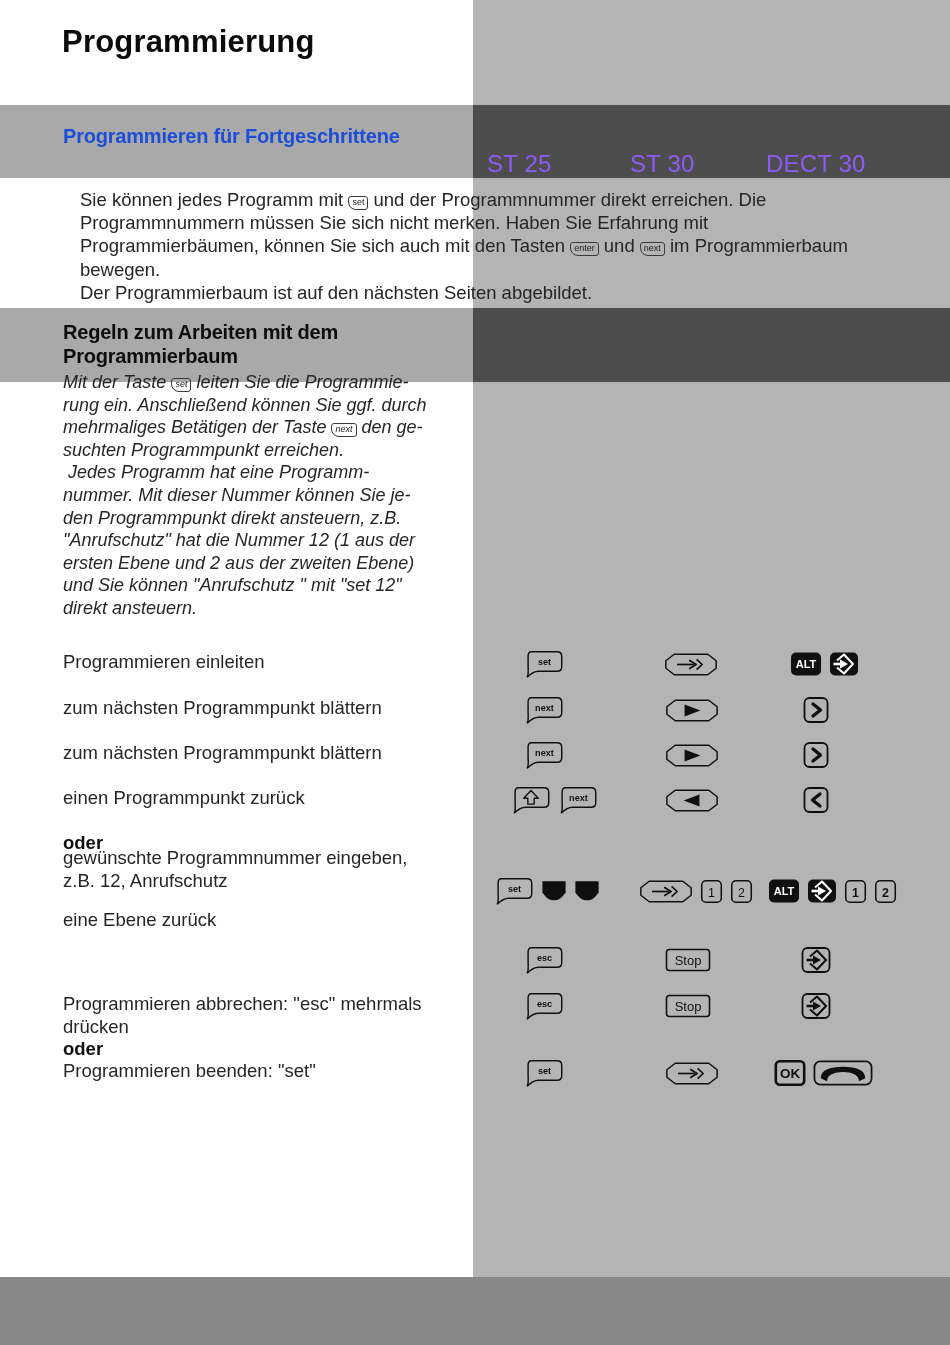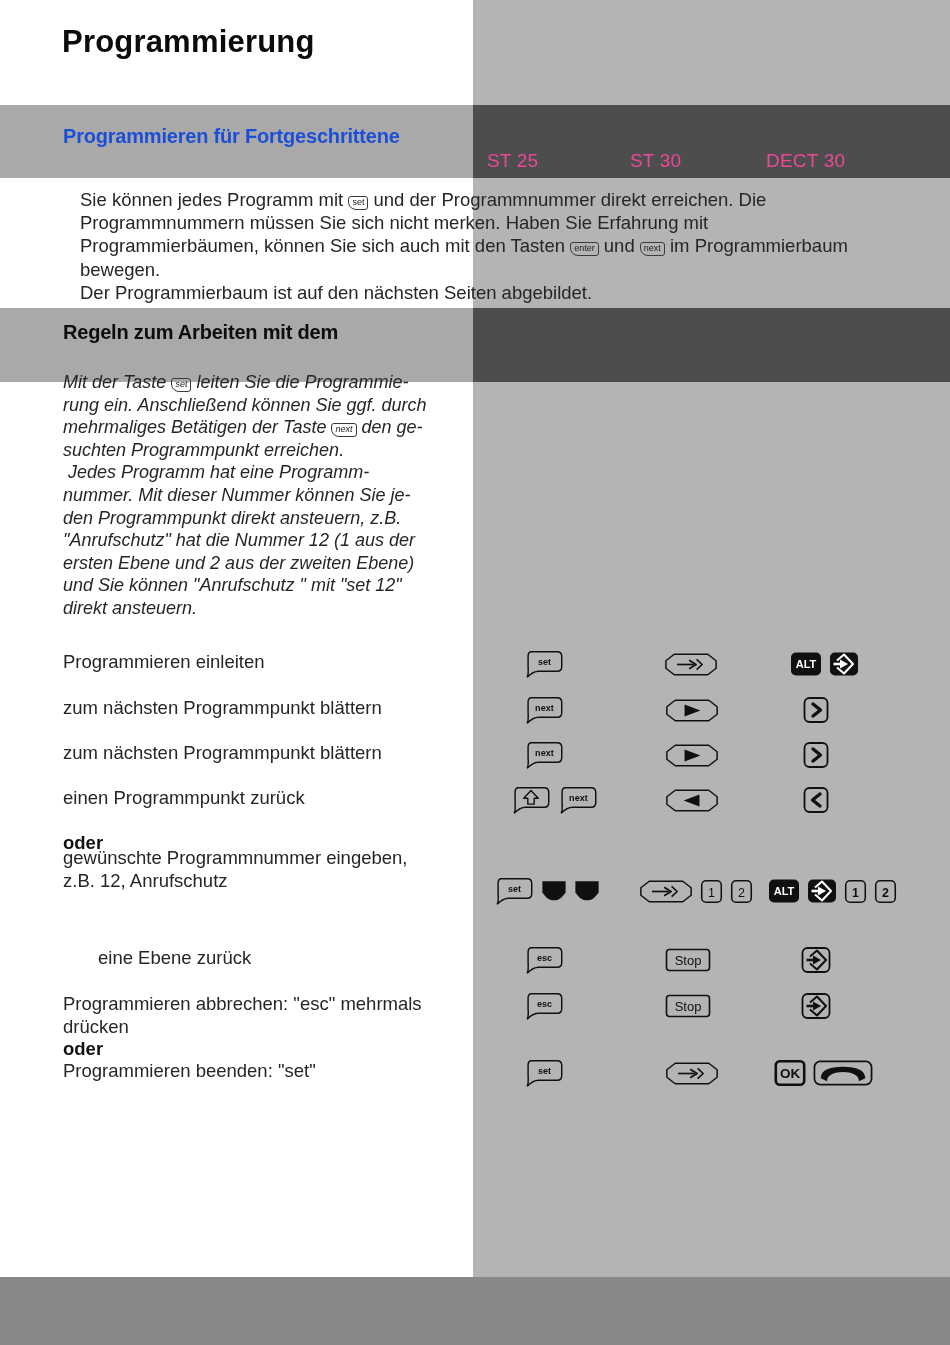--- a/index.html
+++ b/index.html
@@ -9,21 +9,21 @@
     font-family:"Liberation Sans",sans-serif;color:#262626;
   }
   .right-col{position:absolute;left:473px;top:0;width:477px;height:1345px;background:var(--col-bg,#b4b4b4);}
   .band{position:absolute;left:0;width:950px;}
   .band-light{position:absolute;left:0;top:0;width:473px;height:100%;background:var(--band-light,#a9a9a9);}
   .band-dark{position:absolute;left:473px;top:0;width:477px;height:100%;background:var(--band-dark,#4d4d4d);}
   .band1{top:105px;height:73px;}
   .band2{top:308px;height:74px;}
   .doc-title{position:absolute;left:62px;top:24px;font-size:31px;font-weight:700;color:#0b0b0b;letter-spacing:.2px;}
   .h-adv{position:absolute;left:63px;top:125px;font-size:20px;font-weight:700;color:#1d4ed8;letter-spacing:-.2px;}
-  .col-head{position:absolute;top:150px;font-size:19px;color:#ec4899;letter-spacing:.2px;}
+  .col-head{position:absolute;top:150px;font-size:24px;color:#8b5cf6;letter-spacing:.2px;}
   .col-head.c1{left:487px;} .col-head.c2{left:630px;} .col-head.c3{left:766px;}
   .h-rules{position:absolute;left:63px;top:320px;font-size:20px;font-weight:700;line-height:24px;color:#0d0d0d;letter-spacing:-.2px;}
   .intro{position:absolute;left:80px;top:188px;width:852px;font-size:18.5px;line-height:23.2px;white-space:pre-wrap;}
   .rules-body{position:absolute;left:63px;top:371px;width:424px;font-size:18px;line-height:22.6px;white-space:pre-wrap;font-style:italic;}
   .row-label{position:absolute;left:63px;width:432px;font-size:18.5px;line-height:23px;white-space:pre-wrap;}
   .row-label.bold{font-weight:700;color:#111;}
   .icon-cell{position:absolute;display:flex;gap:7px;align-items:center;height:30px;}
   .icon-cell svg{display:block;}
   .footer-num{position:absolute;left:853px;top:1287px;font-size:20px;color:#303030;}
   .ikey{
@@ -53,20 +53,21 @@
 Programmierbäumen, können Sie sich auch mit den Tasten </span><span class="ikey">enter</span><span> und </span><span class="ikey">next</span><span> im Programmierbaum
 bewegen.
 Der Programmierbaum ist auf den nächsten Seiten abgebildet.</span></div>
 
   <div class="band band2">
     <div class="band-light"></div>
     <div class="band-dark"></div>
   </div>
   <div class="h-rules">
     <div>Regeln zum Arbeiten mit dem</div>
+    <div>Programmierbaum</div>
   </div>
 
   <div class="rules-body"><span>Mit der Taste </span><span class="ikey">set</span><span> leiten Sie die Programmie-
 rung ein. Anschließend können Sie ggf. durch
 mehrmaliges Betätigen der Taste </span><span class="ikey">next</span><span> den ge-
 suchten Programmpunkt erreichen.
  Jedes Programm hat eine Programm-
 nummer. Mit dieser Nummer können Sie je-
 den Programmpunkt direkt ansteuern, z.B.
 "Anrufschutz" hat die Nummer 12 (1 aus der
@@ -259,21 +260,21 @@
             <text x="12" y="18.5" text-anchor="middle" font-size="13" font-weight="700" fill="#101010" font-family="Liberation Sans,sans-serif">1</text>
           </svg>
         </span>
         <span>
           <svg width="23" height="25" viewBox="0 0 24 26">
             <rect x="1.8" y="1.8" width="20.4" height="22.4" rx="4.5" fill="none" stroke="#101010" stroke-width="1.6"></rect>
             <text x="12" y="18.5" text-anchor="middle" font-size="13" font-weight="700" fill="#101010" font-family="Liberation Sans,sans-serif">2</text>
           </svg>
         </span>
       </div>
-      <div class="row-label" style="top: 946px; margin-left: 35px;">eine Ebene zurück</div>
+      <div class="row-label" style="top: 908px;">eine Ebene zurück</div>
       <div class="icon-cell" style="left: 524px; top: 945px;">
         <span>
           <svg width="40" height="29" viewBox="0 0 44 31">
             <path d="M8 1.5 H36.5 Q41.5 1.5 41.5 6.5 V18 Q41.5 23 36.5 23 H16 C10.5 23 7.5 25.5 3.5 29.5 C5.5 25.5 4.5 21.5 4.5 17.5 V6.5 Q4.5 1.5 8 1.5 Z" fill="none" stroke="#101010" stroke-width="1.6"></path>
             <text x="22.5" y="16" text-anchor="middle" font-size="10" font-weight="600" fill="#101010" font-family="Liberation Sans,sans-serif">esc</text>
           </svg>
         </span>
       </div>
       <div class="icon-cell" style="left: 665px; top: 945px;">
         <span>

